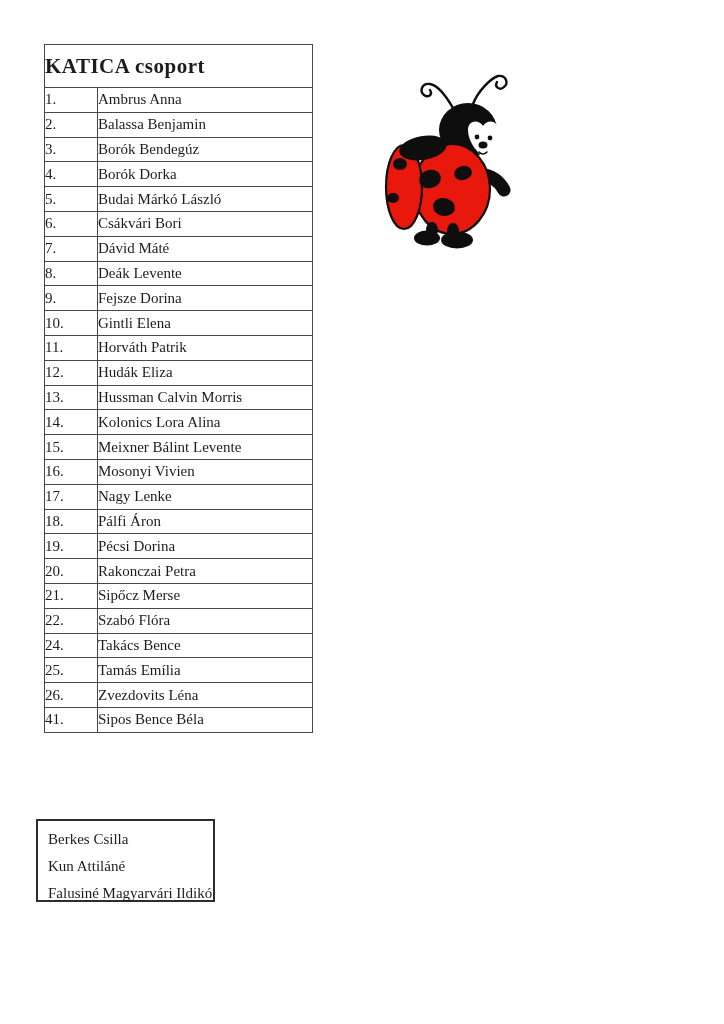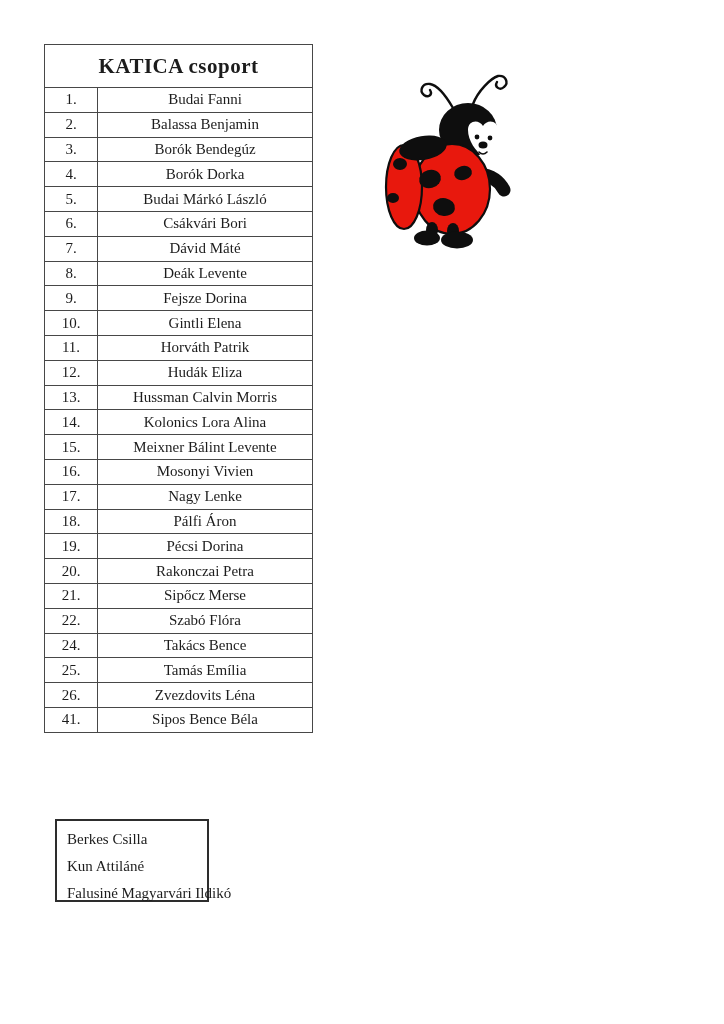--- a/index.html
+++ b/index.html
@@ -8,40 +8,40 @@
     font-family:"Liberation Serif", serif; color:#1c1c1c; overflow:hidden;
   }
   .page { position:absolute; inset:0; background:#ffffff; }
 
   
   table.roster {
     position:absolute; left:44px; top:44px; width:268px;
     border-collapse:collapse; table-layout:fixed;
   }
   .roster th, .roster td {
-    border:1px solid #474747; text-align:center; padding:0; vertical-align:middle;
+    border:1px solid #474747; text-align:left; padding:0; vertical-align:middle;
     overflow:hidden; white-space:nowrap;
   }
   .roster th { height:42px; font-size:21px; font-weight:bold; letter-spacing:0.5px; }
   .roster td { height:23.8px; font-size:15px; }
   .roster col.c-num { width:53px; }
   .roster col.c-name { width:215px; }
 
   
   .ladybug { position:absolute; left:383px; top:58px; width:140px; height:195px; }
   .ladybug svg { width:100%; height:100%; display:block; }
   .ink { fill:#0e0e0e; }
   .thinline { stroke:#0e0e0e; stroke-width:2.4; fill:none; stroke-linecap:round; }
   .wing { stroke:#0e0e0e; stroke-width:2.2; }
   .arm { stroke:#0e0e0e; stroke-width:13; stroke-linecap:round; fill:none; }
   .smile { stroke:#0e0e0e; stroke-width:1.6; fill:none; stroke-linecap:round; }
 
   
   .staff-box {
-    position:absolute; left:55px; top:819px; width:154px; height:83px;
+    position:absolute; left:36px; top:819px; width:179px; height:83px;
     border:2px solid #2d2d2d; box-sizing:border-box; padding:5px 0 0 10px;
   }
   .staff-line { font-size:15px; line-height:27px; white-space:nowrap; }
 </style>
 </head>
 <body>
 
 <div class="page">
 
   <table class="roster">
@@ -50,21 +50,21 @@
         <col class="c-name">
       </colgroup>
     <thead>
       <tr>
         <th colspan="2">KATICA csoport</th>
       </tr>
     </thead>
     <tbody id="roster-body">
         <tr>
           <td>1.</td>
-          <td>Budai Fanni</td>
+          <td>Ambrus Anna</td>
         </tr>
         <tr>
           <td>2.</td>
           <td>Balassa Benjamin</td>
         </tr>
         <tr>
           <td>3.</td>
           <td>Borók Bendegúz</td>
         </tr>
         <tr>

